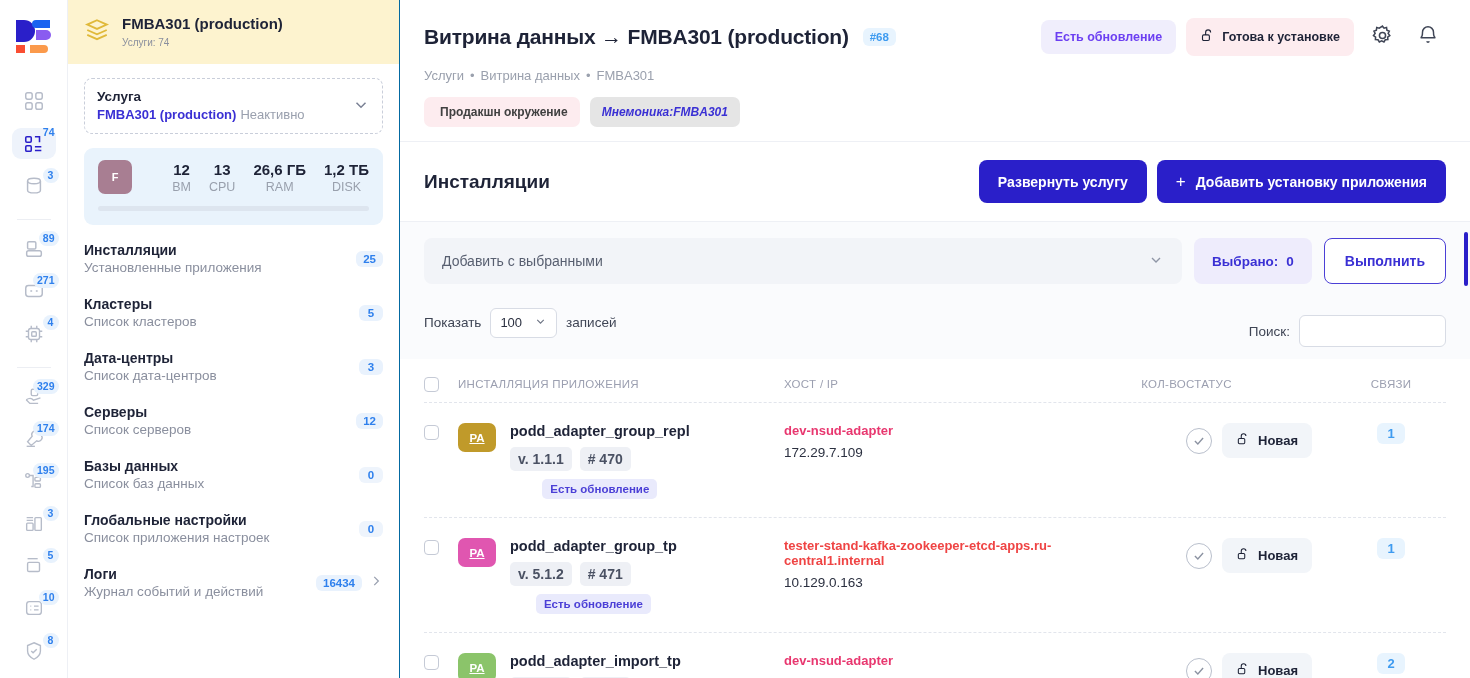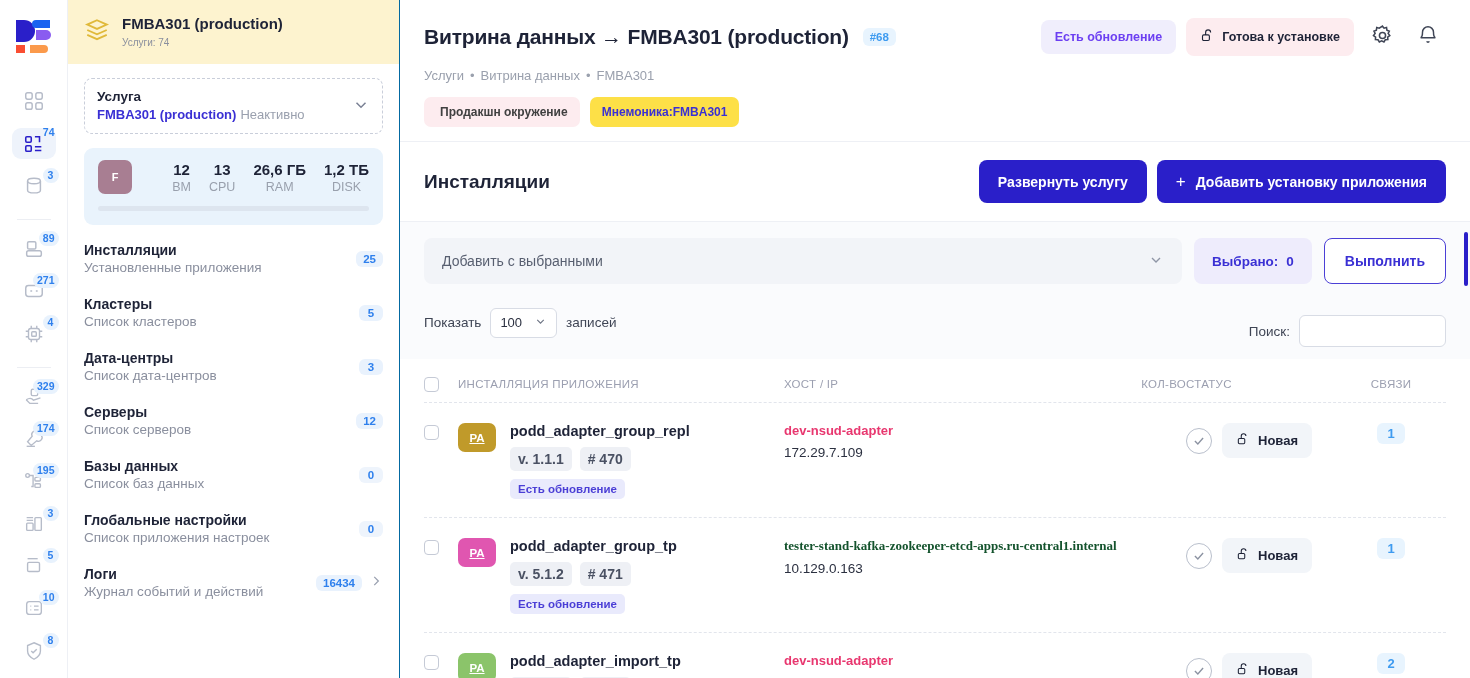--- a/index.html
+++ b/index.html
@@ -121,21 +121,21 @@
   .iconbtn {
     width: 36px; height: 36px; display: flex; align-items: center;
     justify-content: center; cursor: pointer; color: #3f4555;
   }
   .breadcrumb { margin-top: 12px; font-size: 13px; color: #9aa0ad; }
   .breadcrumb span.sep { margin: 0 6px; }
   .breadcrumb a { color: #9aa0ad; text-decoration: none; cursor: pointer; }
   .tags { margin-top: 14px; display: flex; gap: 10px; }
   .tag { font-size: 12px; font-weight: 700; border-radius: 7px; padding: 8px 12px; }
   .tag-prod { background: #fdecef; color: #404040; padding-left: 16px; }
-  .tag-mn { background: #fde047; color: #3a30d4; }
+  .tag-mn { background: #e5e5e5; color: #3a30d4; font-style: italic; }
 
   .divider { height: 1px; background: #eef0f5; }
 
   .sec-row {
     padding: 18px 24px 18px 24px; display: flex; align-items: center;
   }
   .sec-title { font-size: 19px; font-weight: 700; color: #1e2337; }
   .sec-actions { margin-left: auto; display: flex; gap: 10px; }
   .btn-primary {
     background: #2a1fc9; color: #fff; border: none; border-radius: 8px;
@@ -185,21 +185,21 @@
     padding: 16px 0 10px 0;
     font-size: 11.5px; font-weight: 400; color: #9b9fb0;
     letter-spacing: 0.3px;
     border-bottom: 1px dashed #e2e5ec;
   }
   .tr {
     display: flex; align-items: flex-start; padding: 20px 0 18px 0;
     border-bottom: 1px dashed #e2e5ec;
   }
   .c-check { width: 34px; flex: 0 0 34px; padding-top: 2px; }
-  .c-app   { width: 326px; flex: 0 0 326px; display: flex; gap: 14px; }
+  .c-app   { width: 326px; flex: 0 0 326px; display: flex; gap: 14px; text-align: center; }
   .c-host  { flex: 1; min-width: 0; }
   .c-qty   { width: 60px; flex: 0 0 60px; text-align: right; }
   .c-stat  { width: 150px; flex: 0 0 150px; display: flex; align-items: center; gap: 10px; }
   .c-rel   { width: 110px; flex: 0 0 110px; display: flex; justify-content: center; }
 
   .cb {
     width: 15px; height: 15px; border: 1.4px solid #c5cad6;
     border-radius: 4px; background: #fff; cursor: pointer; display: block;
   }
   .av {
@@ -213,21 +213,21 @@
     background: #eef0f5; color: #4a5163; font-size: 14px; font-weight: 700;
     border-radius: 5px; padding: 4px 8px;
   }
   .upd-badge {
     display: inline-block; margin-top: 8px;
     background: #e9eafc; color: #4b3fd6; font-size: 11.5px; font-weight: 700;
     border-radius: 5px; padding: 4px 8px;
   }
   .host { font-size: 13px; font-weight: 700; cursor: pointer; }
   .host.red { color: #e8376f; }
-  .host.orange { color: #14532d; font-family: Liberation Serif, serif; }
+  .host.orange { color: #ef4444; }
   .ip { font-size: 13.5px; color: #2b3040; margin-top: 7px; }
   .circle-ico {
     width: 26px; height: 26px; flex: 0 0 26px; border-radius: 50%;
     border: 1.4px solid #b9bfcc; display: flex; align-items: center;
     justify-content: center; color: #8b92a1; cursor: pointer;
   }
   .status-chip {
     background: #f2f5f9; border-radius: 8px; padding: 9px 14px;
     display: flex; align-items: center; gap: 8px;
     font-size: 13px; font-weight: 700; color: #1e2337; cursor: pointer;

